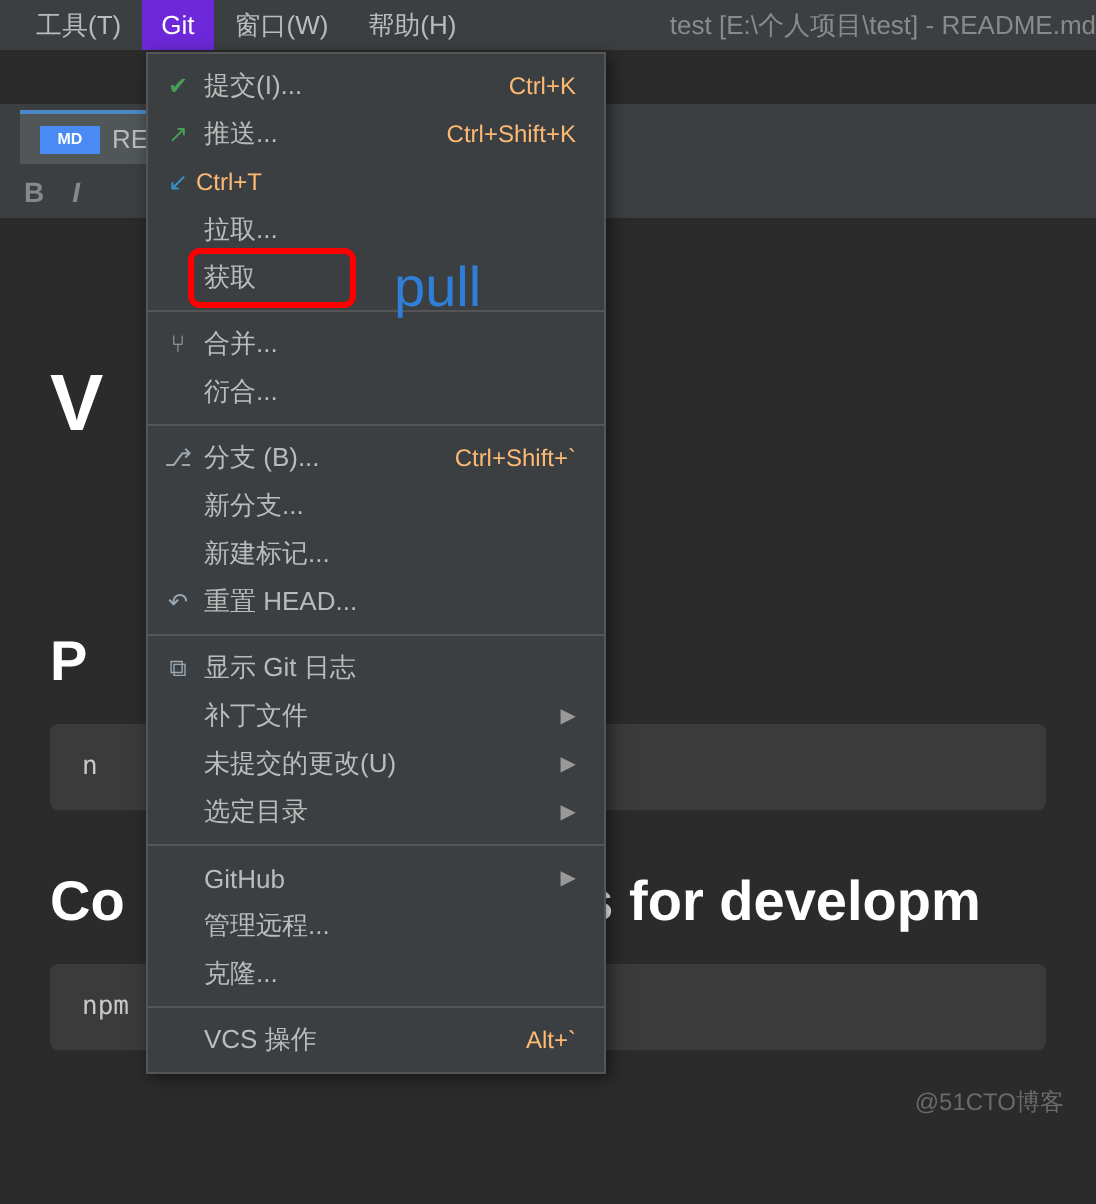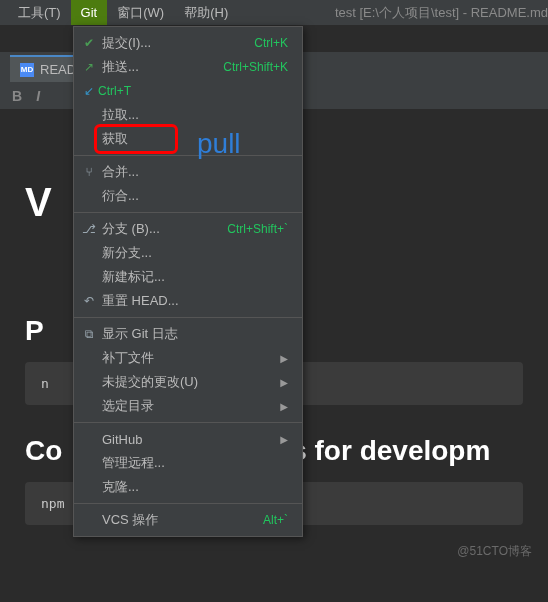--- a/index.html
+++ b/index.html
@@ -21,21 +21,21 @@
     border-bottom: 1px solid #2b2b2b;
   }
   .menubar-item {
     padding: 0 10px;
     display: flex;
     align-items: center;
     color: #bbbbbb;
     cursor: pointer;
   }
   .menubar-item.active {
-    background: #4d7c0f;
+    background: #6d28d9;
     color: #ffffff;
     justify-content: center;
   }
   .window-title {
     flex: 1;
     text-align: left;
     padding-left: 20px;
     color: #8a8a8a;
     display: flex;
     align-items: center;
@@ -53,21 +53,21 @@
   .tab {
     background: #515658;
     color: #bbbbbb;
     padding: 5px 10px;
     display: flex;
     align-items: center;
     gap: 6px;
     border-top: 2px solid #4a88c7;
   }
   .tab .md-icon {
-    width: 14px; height: 14px;
+    width: 30px; height: 14px;
     background: #4a8af4;
     font-size: 8px;
     color: white;
     display: flex;
     align-items: center;
     justify-content: center;
     font-weight: bold;
   }
   .toolbar {
     background: #3c3f41;
@@ -134,21 +134,21 @@
     font-size: 12px;
   }
   .menu-item .mi-icon.green { color: #499c54; }
   .menu-item .mi-icon.blue { color: #3592c4; }
   .menu-item .mi-label {
     flex: 1;
     padding-left: 4px;
     white-space: nowrap;
   }
   .menu-item .mi-shortcut {
-    color: #22c55e;
+    color: #fdba74;
     font-size: 12px;
   }
   .menu-item .mi-sub {
     color: #999;
     font-size: 10px;
   }
   .menu-sep {
     height: 1px;
     background: #555;
     margin: 4px 0;

